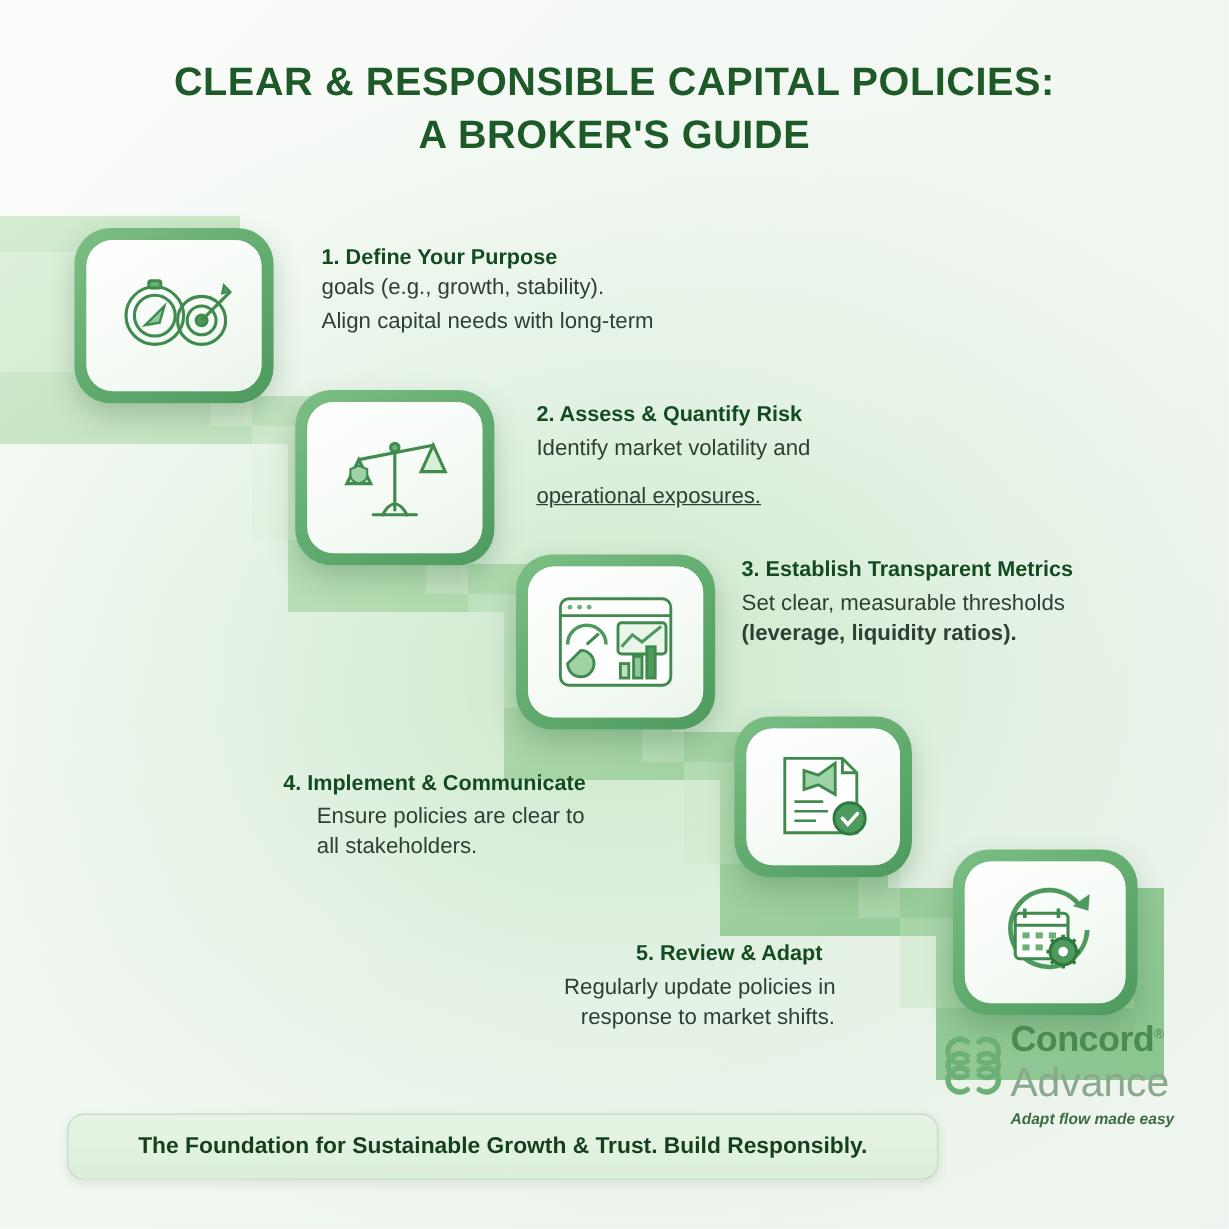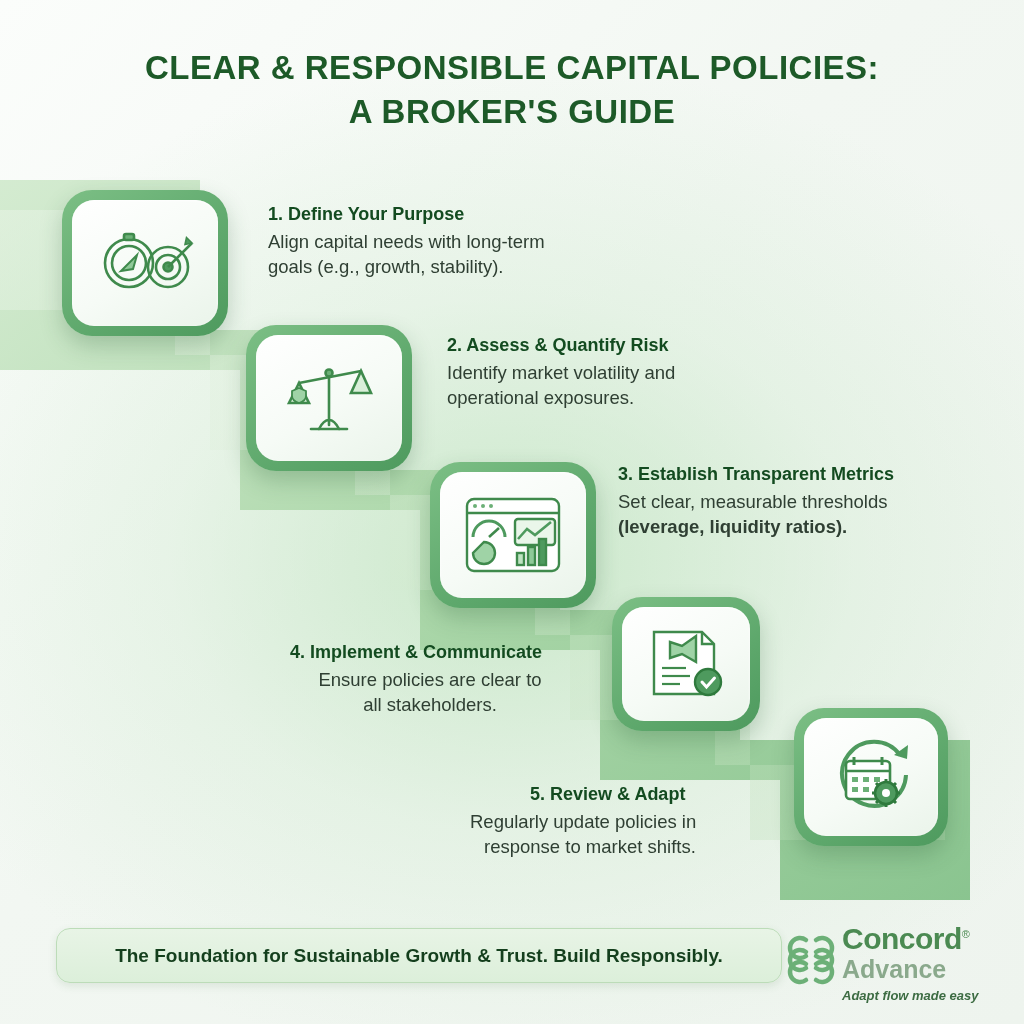--- a/index.html
+++ b/index.html
@@ -109,21 +109,21 @@
   .footer-text {
     color: #143f1d;
     font-size: 19px;
     font-weight: bold;
   }
 
   
   .logo {
     position: absolute;
     left: 786px;
-    top: 924px;
+    top: 852px;
     width: 210px;
     height: 92px;
     z-index: 7;
   }
   .logo-mark { position: absolute; left: 0; top: 6px; }
   .logo-text { position: absolute; left: 56px; top: 0px; }
   .logo-name {
     color: #4b8a52;
     font-size: 30px;
     font-weight: bold;
@@ -132,24 +132,23 @@
     position: relative;
     display: inline-block;
   }
   .logo-reg {
     font-size: 11px;
     vertical-align: super;
     font-weight: normal;
   }
   .logo-sub {
     color: #8aa98c;
-    font-size: 25px;
+    font-size: 34px;
     line-height: 1.1;
     margin-top: 2px;
-    font-weight: bold;
   }
   .logo-tag {
     color: #3d6c43;
     font-size: 13px;
     font-style: italic;
     font-weight: bold;
     margin-top: 4px;
   }
 </style>
 </head>
@@ -191,22 +190,22 @@
             <circle cx="75" cy="44" r="12"></circle>
             <circle cx="75" cy="44" r="4.5" fill="#4e9a5e"></circle>
             <path d="M75 44 L99 20" stroke="#3f8a4c" stroke-width="2.6"></path>
             <path d="M99 20 l-7 1.5 l1.5 -7 z" fill="#4e9a5e" stroke="#3f8a4c" stroke-width="1.6"></path>
           </g>
         </svg>
       </div>
     </div>
     <div class="text-block align-left" style="left:268px; top:203px; width:420px;">
       <div class="step-title">1. Define Your Purpose</div>
+      <div class="step-desc" style="margin-top:0;">goals (e.g., growth, stability).</div>
       <div class="step-desc">Align capital needs with long-term</div>
-      <div class="step-desc" style="margin-top:0;">goals (e.g., growth, stability).</div>
     </div>
   </div>
 
   <div class="step">
     <div class="card-outer" style="left:246px; top:325px; width:166px; height:146px;">
       <div class="card-inner">
         <svg class="icon-svg" width="100" height="86" viewBox="0 0 100 86" xmlns="http://www.w3.org/2000/svg">
           <g fill="none" stroke="#3f8a4c" stroke-width="2.6" stroke-linecap="round">
             <path d="M50 20 L50 70"></path>
             <path d="M20 28 L82 16"></path>
@@ -216,21 +215,21 @@
             <path d="M82 16 L72 38 L92 38 Z" fill="#d9efd9"></path>
             <circle cx="50" cy="18" r="3.5" fill="#6cb077"></circle>
           </g>
           <path d="M20 33 l7 3 v5 c0 4 -4 6 -7 7 c-3 -1 -7 -3 -7 -7 v-5 z" fill="#9fd3a6" stroke="#3f8a4c" stroke-width="1.8"></path>
         </svg>
       </div>
     </div>
     <div class="text-block align-left" style="left:447px; top:334px; width:430px;">
       <div class="step-title">2. Assess &amp; Quantify Risk</div>
       <div class="step-desc">Identify market volatility and</div>
-      <div class="step-desc" style="margin-top:0;">operational exposures.</div>
+      <div class="step-desc" style="margin-top:15px;text-decoration:underline;">operational exposures.</div>
     </div>
   </div>
 
   <div class="step">
     <div class="card-outer" style="left:430px; top:462px; width:166px; height:146px;">
       <div class="card-inner">
         <svg class="icon-svg" width="108" height="88" viewBox="0 0 108 88" xmlns="http://www.w3.org/2000/svg">
           <g stroke="#3f8a4c" stroke-width="2.4" fill="none">
             <rect x="8" y="8" width="92" height="72" rx="7" fill="#ffffff"></rect>
             <path d="M8 22 H100"></path>
@@ -266,21 +265,21 @@
             <path d="M22 44 H46" stroke-width="2.2"></path>
             <path d="M22 52 H50" stroke-width="2.2"></path>
             <path d="M22 60 H40" stroke-width="2.2"></path>
             <path d="M30 18 L30 34 L42 30 L56 38 L56 12 L42 22 Z" fill="#9fd3a6"></path>
             <circle cx="68" cy="58" r="13" fill="#4e9a5e" stroke="#2f7a3d"></circle>
             <path d="M62 58 l4.5 5 l8 -9" stroke="#ffffff" stroke-width="3" stroke-linecap="round"></path>
           </g>
         </svg>
       </div>
     </div>
-    <div class="text-block align-left" style="left:236px; top:641px; width:360px;text-align:center;">
+    <div class="text-block align-left" style="left:236px; top:641px; width:360px;">
       <div class="step-title">4. Implement &amp; Communicate</div>
       <div class="step-desc" style="margin-left:28px;">Ensure policies are clear to</div>
       <div class="step-desc" style="margin-top:0; margin-left:28px;">all stakeholders.</div>
     </div>
   </div>
 
   <div class="step">
     <div class="card-outer" style="left:794px; top:708px; width:154px; height:138px;">
       <div class="card-inner">
         <svg class="icon-svg" width="94" height="84" viewBox="0 0 94 84" xmlns="http://www.w3.org/2000/svg">

